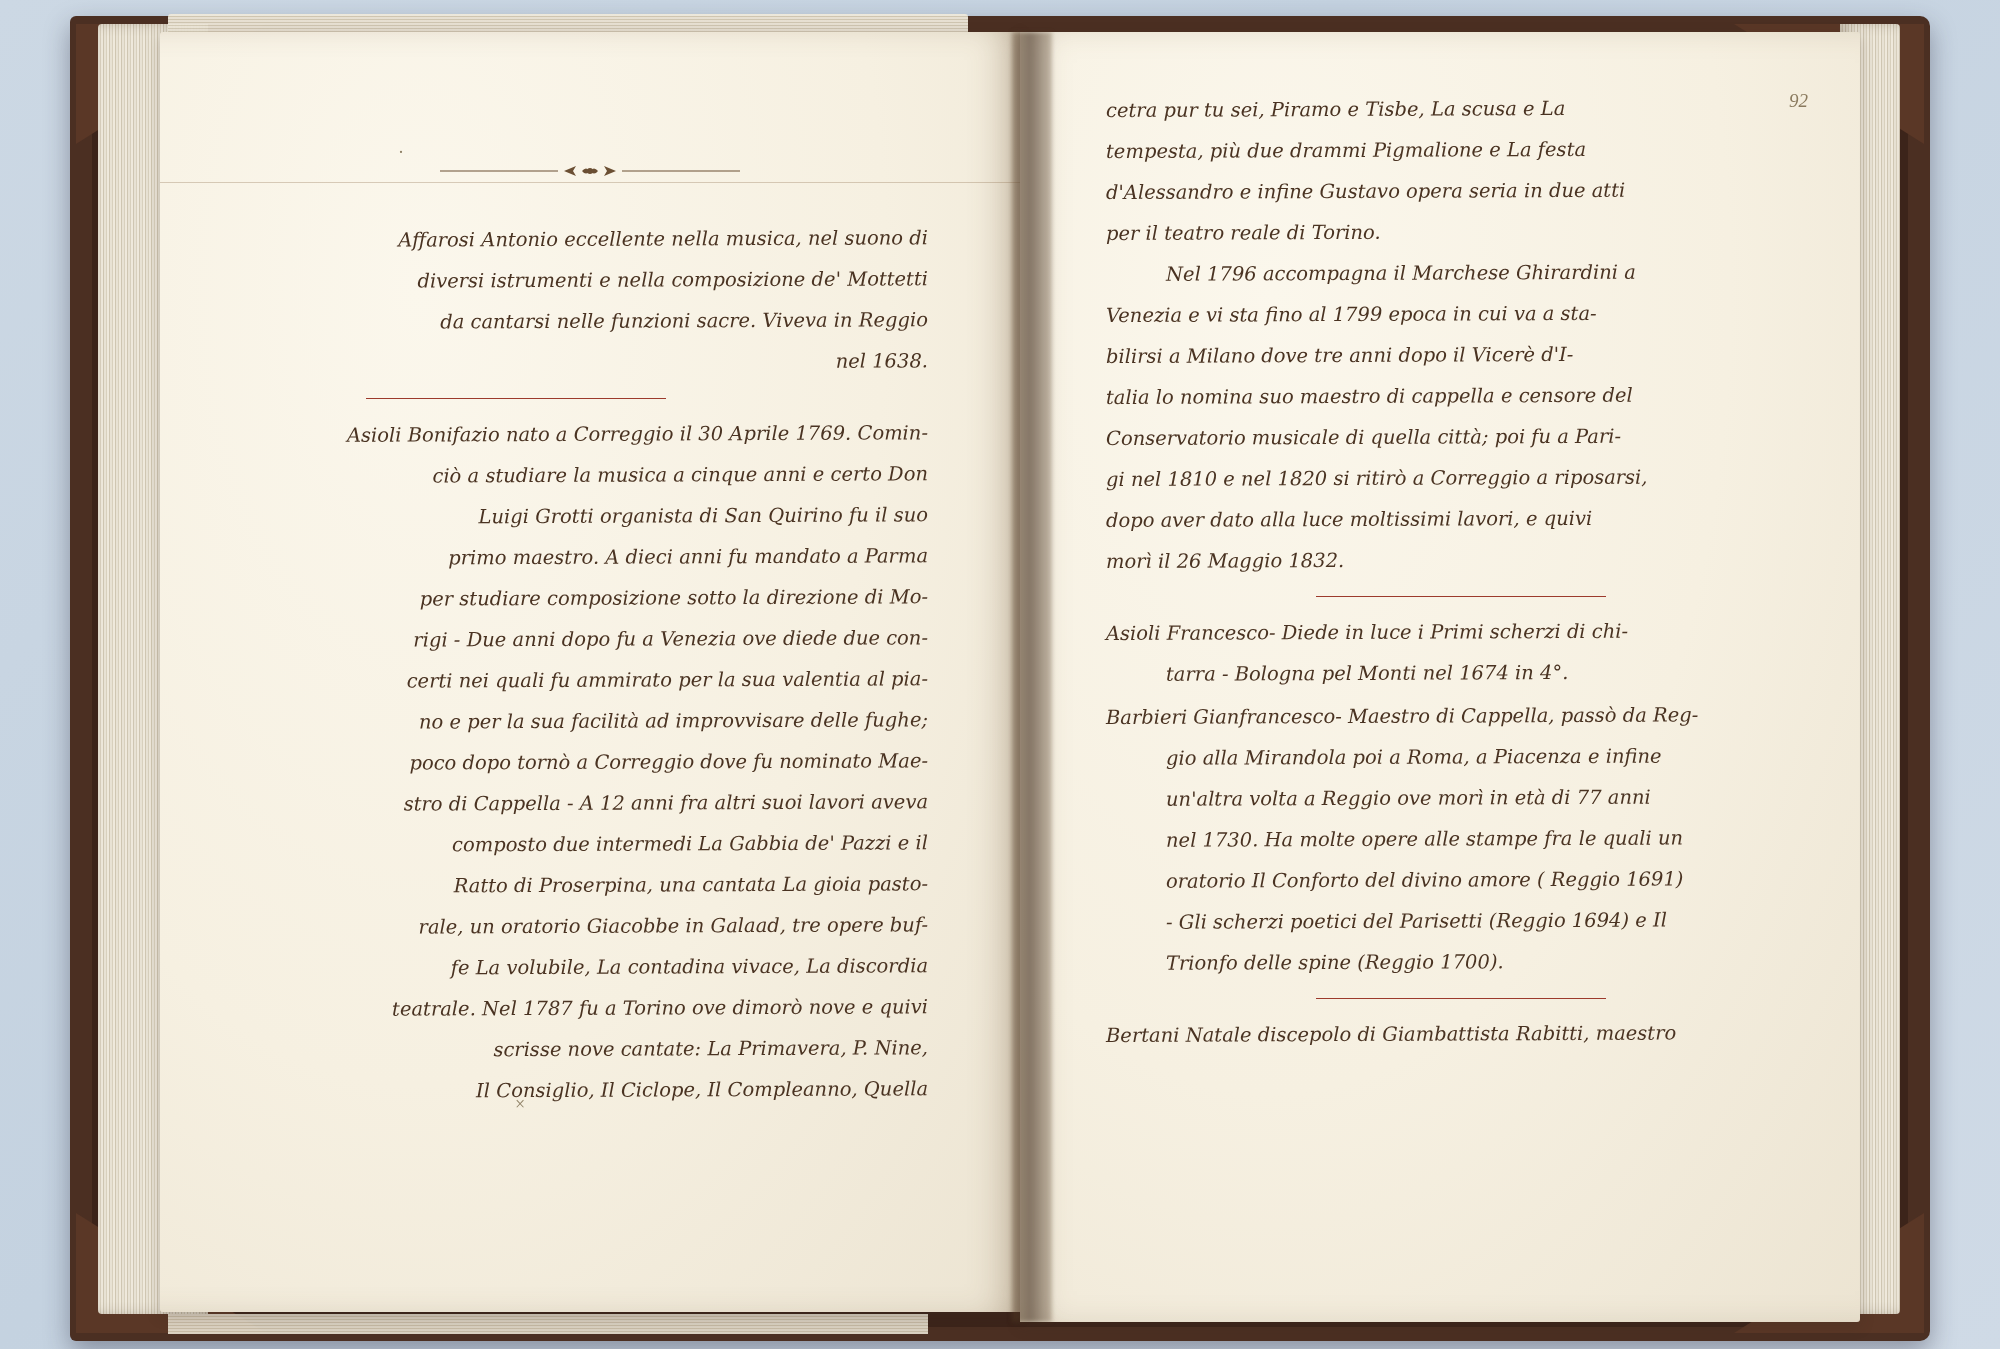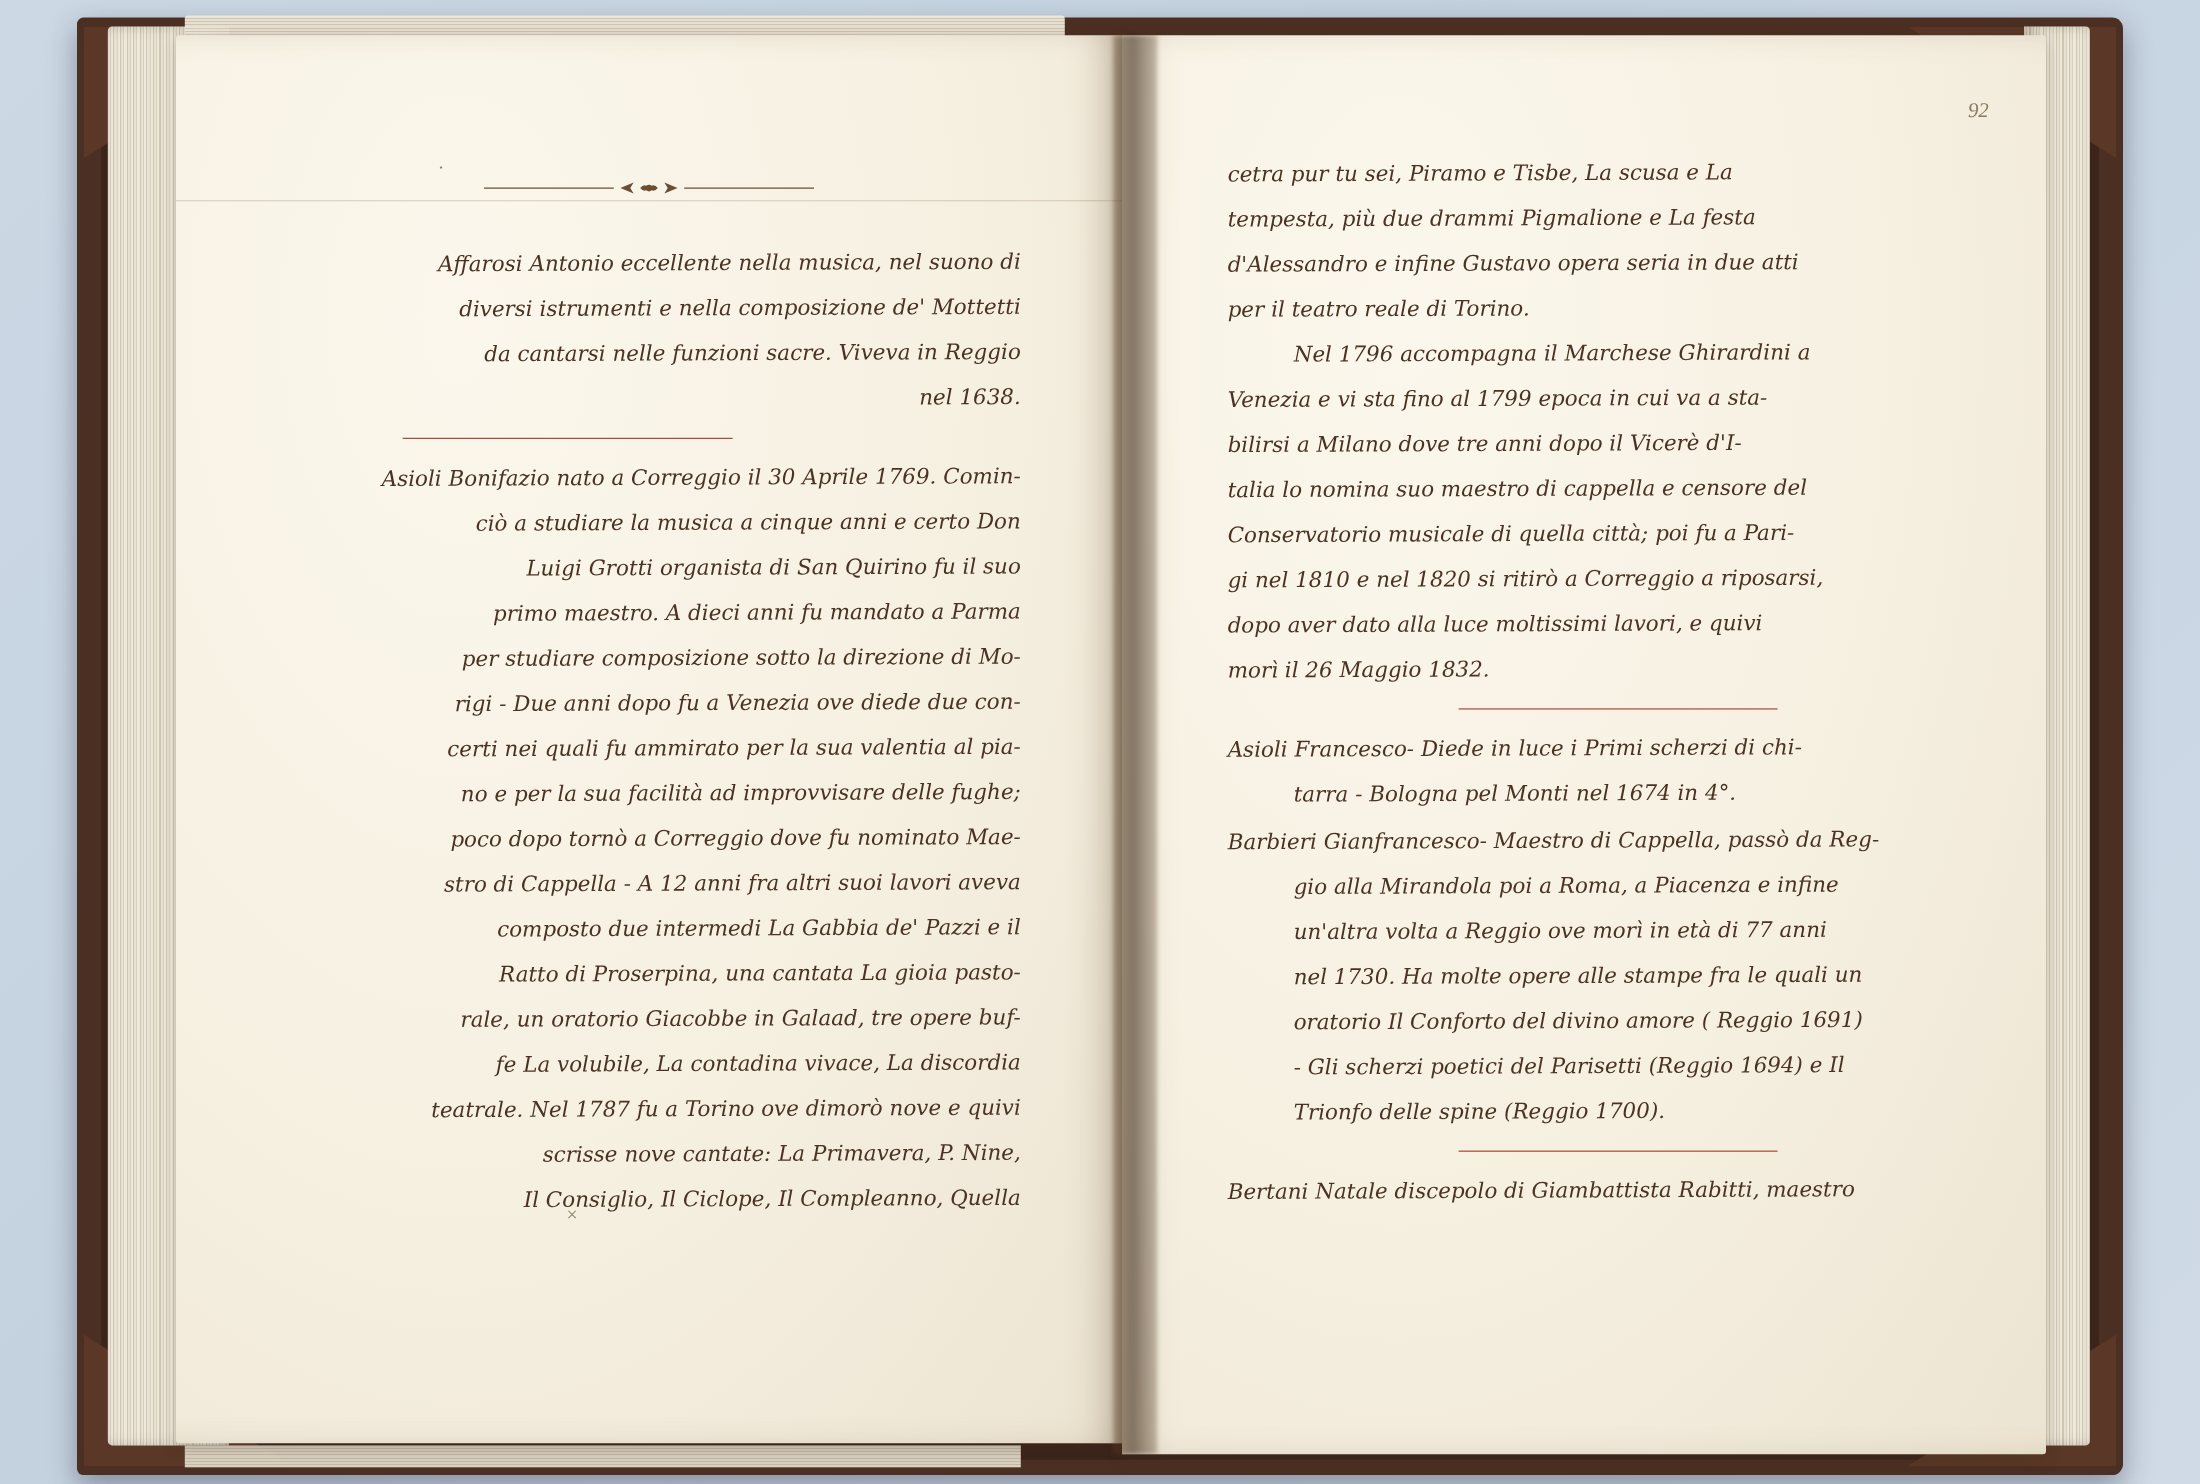--- a/index.html
+++ b/index.html
@@ -167,24 +167,23 @@
     font-size: 19.5px;
     line-height: 41px;
   }
   .col.left-col {
     left: 148px;
     top: 188px;
     width: 620px;
     text-align: right;
   }
   .col.right-col {
-    left: 96px;
+    left: 86px;
     top: 58px;
     width: 640px;
-    margin-top: 48px;
   }
 
   .entry { margin-bottom: 2px; }
   .entry p {
     margin: 0;
     text-indent: 60px;
     font-family: "DejaVu Serif", serif;
     font-style: italic;
     color: #4a3322;
     transform: rotate(-0.25deg);

